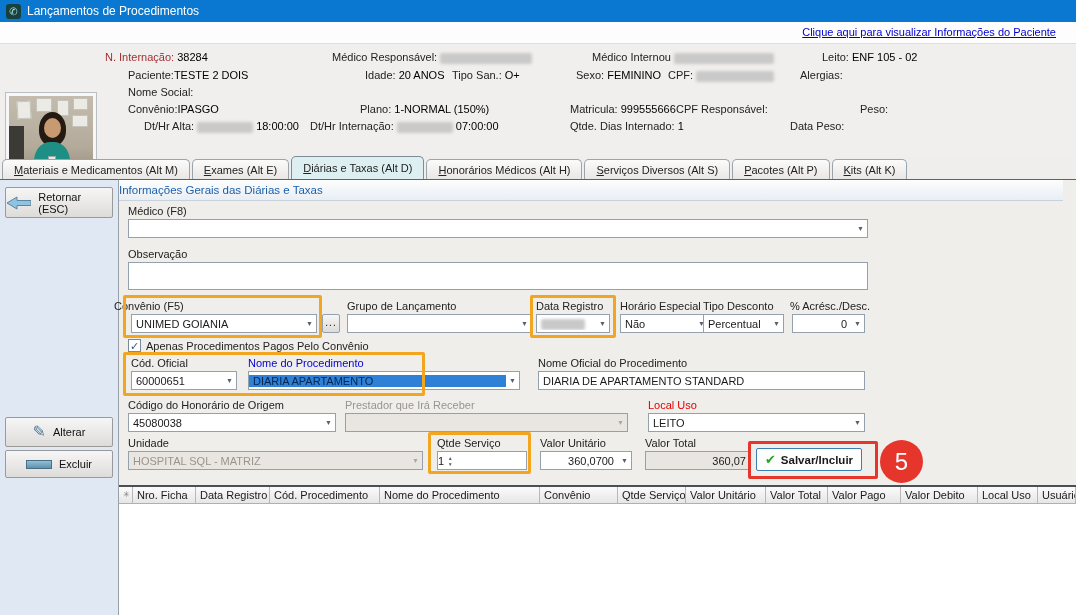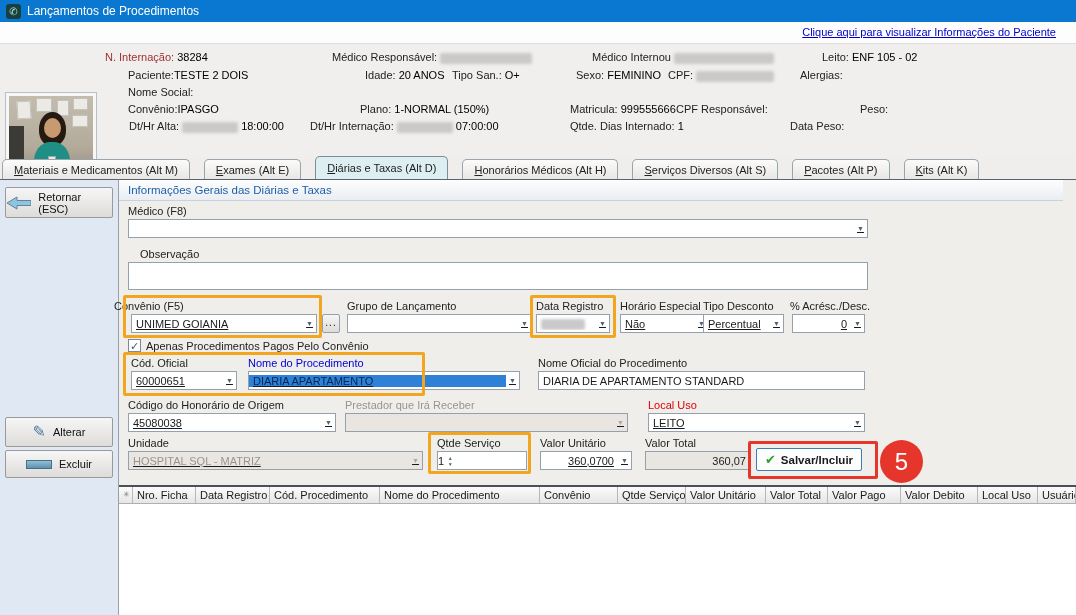--- a/index.html
+++ b/index.html
@@ -39,48 +39,48 @@
   .photo .hair { position:absolute; left:30px; top:16px; width:27px; height:34px;
     border-radius:50% 50% 45% 45%; background:#241a12; }
   .photo .face { position:absolute; left:35px; top:22px; width:17px; height:20px;
     border-radius:50%; background:#c needs; background:#c79a72; }
   .photo .shirt { position:absolute; left:25px; top:46px; width:36px; height:42px;
     border-radius:45% 45% 0 0; background:#1f8f85; }
   .photo .badge { position:absolute; left:39px; top:60px; width:8px; height:11px;
     background:#e8e8e8; border:1px solid #9aa; }
   
   .tabs { position:absolute; left:2px; top:156px; height:23px; display:flex;
-    align-items:flex-end; gap:14px; }
+    align-items:flex-end; gap:2px; }
   .tab { height:20px; padding:0 11px; display:flex; align-items:center;
     background:linear-gradient(180deg,#fbfbfb,#e9e7e4);
     border:1px solid #9aa4ac; border-bottom:none; border-radius:5px 5px 0 0;
     color:#222; cursor:pointer; white-space:nowrap; }
   .tab.on { height:23px; background:#ddeff1;
     border-color:#7d8d96; z-index:3; }
   .hot { text-decoration:underline; }
   
   .sidebar { position:absolute; left:0; top:179px; width:118px; height:436px;
     background:#dfe8f3; border-top:1px solid #5a646e; }
   .main { position:absolute; left:118px; top:179px; width:958px; height:436px;
     background:#f0eeeb; border-top:1px solid #5a646e; border-left:1px solid #98a0a8; }
   .section-h { position:absolute; left:119px; top:180px; width:944px; height:21px;
     background:linear-gradient(180deg,#fdfdfd,#e9eef4); border-bottom:1px solid #c8d2dc;
-    color:#1d5fa8; line-height:20px; padding-left:9px; font-size:11.5px; }
+    color:#1d5fa8; line-height:20px; font-size:11.5px; }
   
   .btn3d { position:absolute; background:linear-gradient(180deg,#f6f6f6,#dedcd9);
     border:1px solid #9a9a9a; border-radius:2px; display:flex; align-items:center;
     justify-content:center; gap:7px; cursor:pointer; color:#111; }
   .pencil { color:#4a7c9e; font-size:16px; line-height:14px; }
   .delrect { width:26px; height:9px; background:linear-gradient(180deg,#8fc0d8,#5f92ae);
     border:1px solid #4a6e84; }
   
   .field, .combo, .spinb {
     position:absolute; height:19px; background:#fff; border:1px solid #94a0ac;
     display:flex; align-items:center; overflow:hidden; }
-  .combo { cursor:pointer;text-decoration:underline; }
+  .combo { cursor:pointer; }
   .combo .txt, .field .txt { flex:1; padding:0 4px; white-space:nowrap; overflow:hidden; }
   .txt.num { text-align:right; }
   .txt.sel { background:#2e81d6; color:#06254e; }
   .arr { width:13px; text-align:center; font-size:7px; color:#55616d; flex:none; }
   .combo.dis, .field.ro { background:#e9e6e2;align-items:center; }
   .combo.dis .txt { color:#9a948c; }
   .combo.dis .arr { color:#a8a8a8; }
   .flabel { position:absolute; white-space:nowrap; color:#222; }
   .flabel.blue { color:#0000d0; }
   .flabel.red { color:#e00000; }
@@ -162,21 +162,21 @@
     <div class="pf" style="left:800px;top:25px"><span class="lbl">Alergias:</span></div>
 
     <div class="pf" style="left:128px;top:42px"><span class="lbl">Nome Social:</span></div>
 
     <div class="pf" style="left:128px;top:59px"><span class="lbl">Convênio:</span><span class="val">IPASGO</span></div>
     <div class="pf" style="left:360px;top:59px"><span class="lbl">Plano:</span> <span class="val">1-NORMAL (150%)</span></div>
     <div class="pf" style="left:570px;top:59px"><span class="lbl">Matricula:</span> <span class="val">999555666</span></div>
     <div class="pf" style="left:676px;top:59px"><span class="lbl">CPF Responsável:</span></div>
     <div class="pf" style="left:860px;top:59px"><span class="lbl">Peso:</span></div>
 
-    <div class="pf" style="left:129px;top:76px"><span class="lbl">Dt/Hr Alta:</span><span class="redact" style="width:56px"></span><span class="val">18:00:00</span></div>
+    <div class="pf" style="left:144px;top:76px"><span class="lbl">Dt/Hr Alta:</span><span class="redact" style="width:56px"></span><span class="val">18:00:00</span></div>
     <div class="pf" style="left:310px;top:76px"><span class="lbl">Dt/Hr Internação:</span><span class="redact" style="width:56px"></span><span class="val">07:00:00</span></div>
     <div class="pf" style="left:570px;top:76px"><span class="lbl">Qtde. Dias Internado:</span> <span class="val">1</span></div>
     <div class="pf" style="left:790px;top:76px"><span class="lbl">Data Peso:</span></div>
   </div>
 
   <div class="tabs">
     <div class="tab">
         <span><span class="hot">M</span><span>ateriais e Medicamentos (Alt M)</span></span>
       </div>
     <div class="tab">
@@ -217,21 +217,21 @@
     <span class="delrect"></span>
     <span>Excluir</span>
   </div>
 
   <div class="flabel" style="left:128px;top:205px">Médico (F8)</div>
   <div class="combo" style="left:128px;top:219px;width:740px">
     <span class="txt"></span>
       <span class="arr">▼</span>
   </div>
 
-  <div class="flabel" style="left:140px;top:248px">Observação</div>
+  <div class="flabel" style="left:128px;top:248px">Observação</div>
   <div class="field" style="left:128px;top:262px;width:740px;height:28px">
       <span class="txt"></span>
     </div>
 
   <div class="flabel" style="left:114px;top:300px">Convênio (F5)</div>
   <div class="combo" style="left:131px;top:314px;width:186px">
     <span class="txt">UNIMED GOIANIA</span>
       <span class="arr">▼</span>
   </div>
   <div class="browse" style="left:322px;top:314px">...</div>

